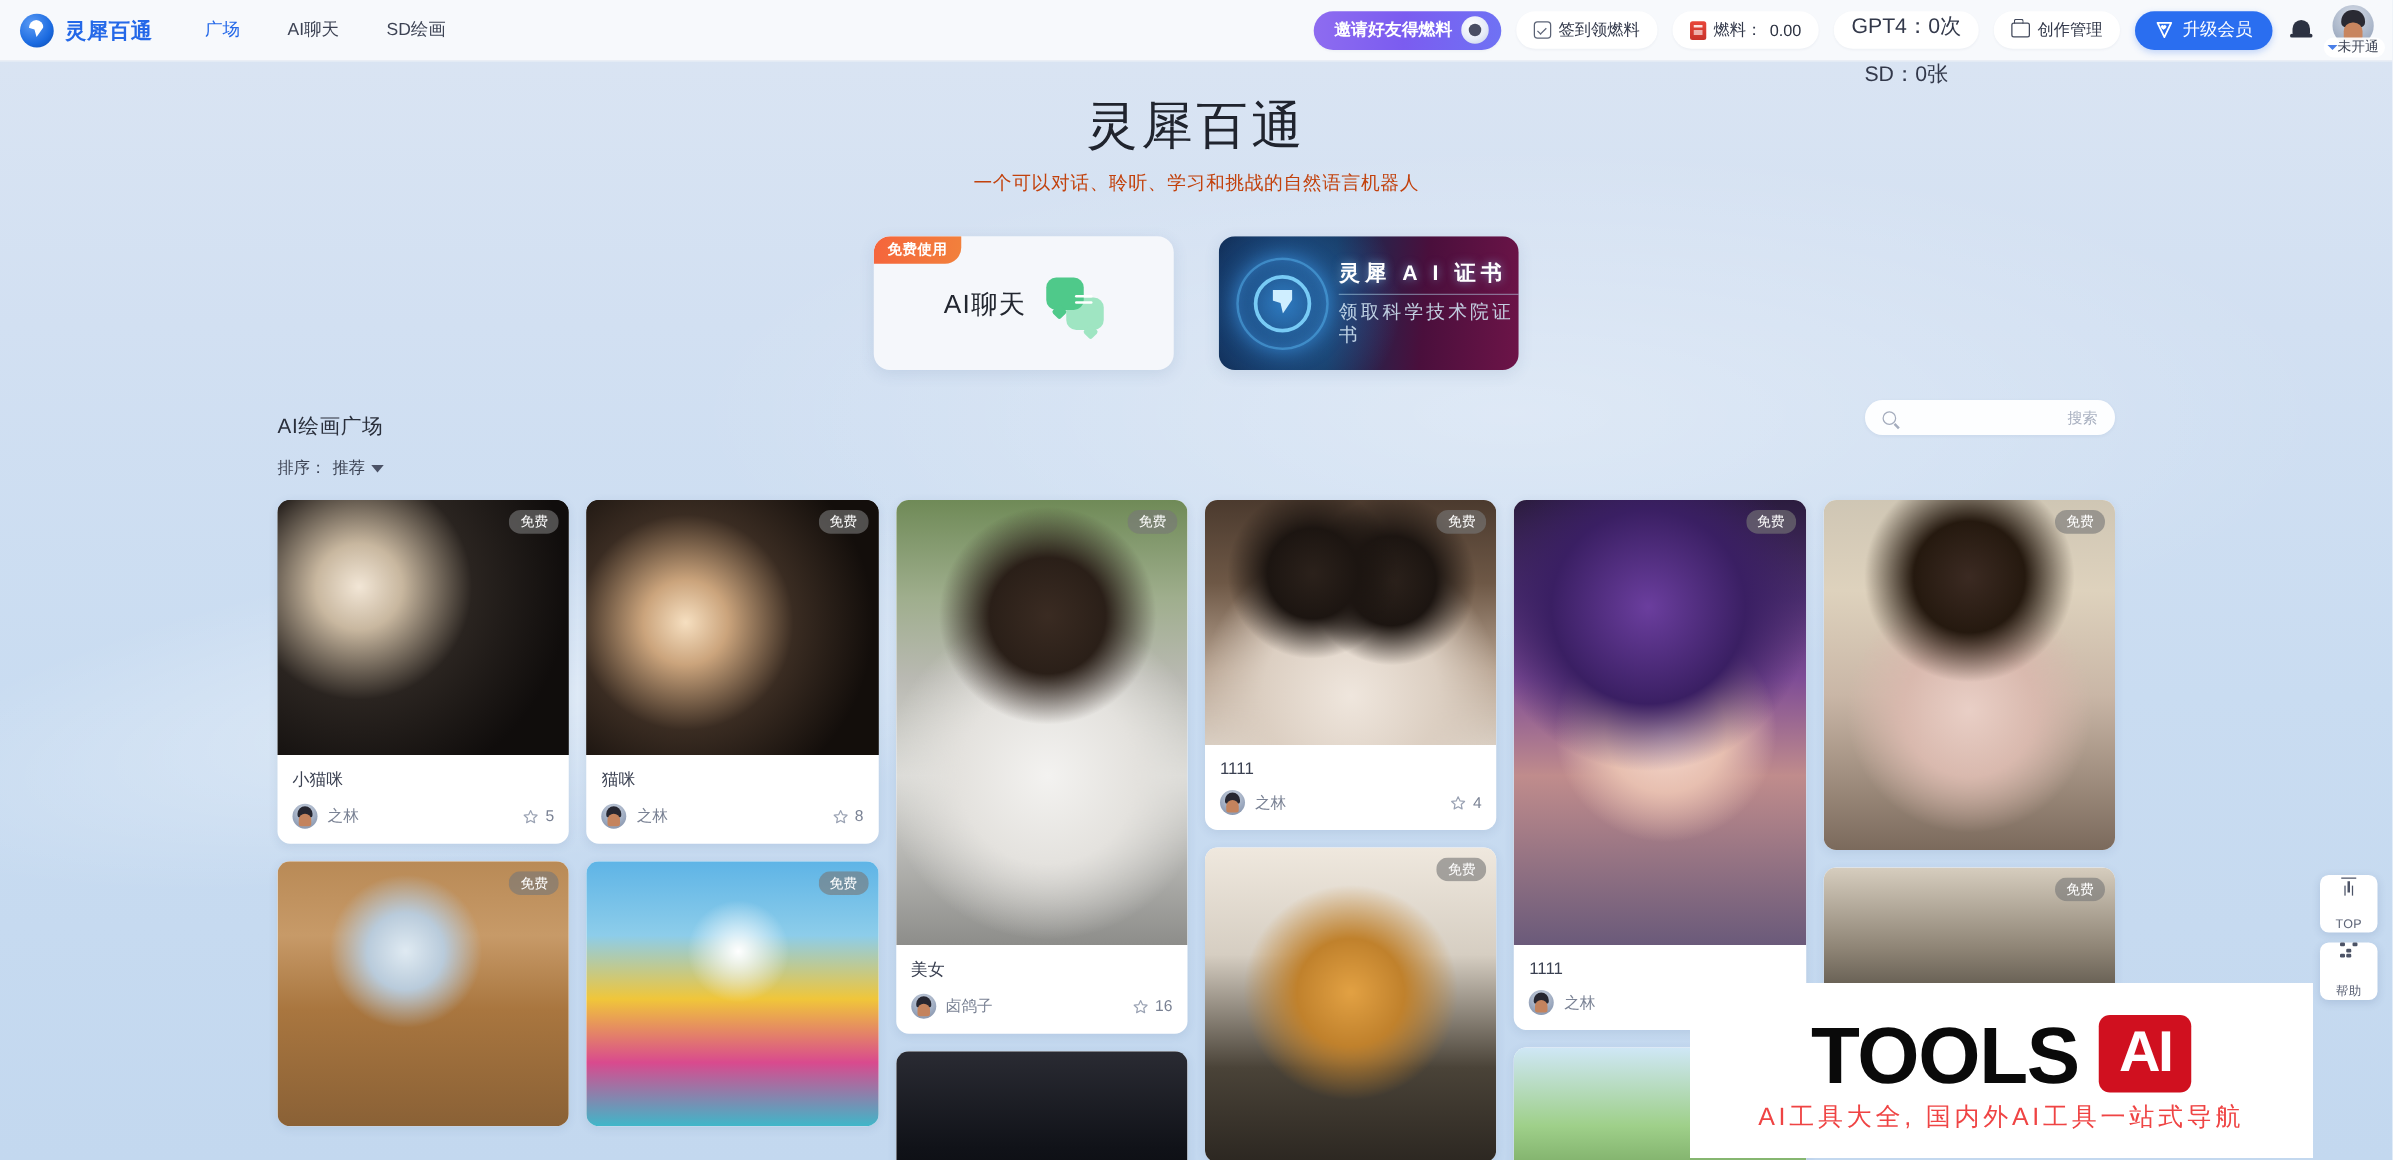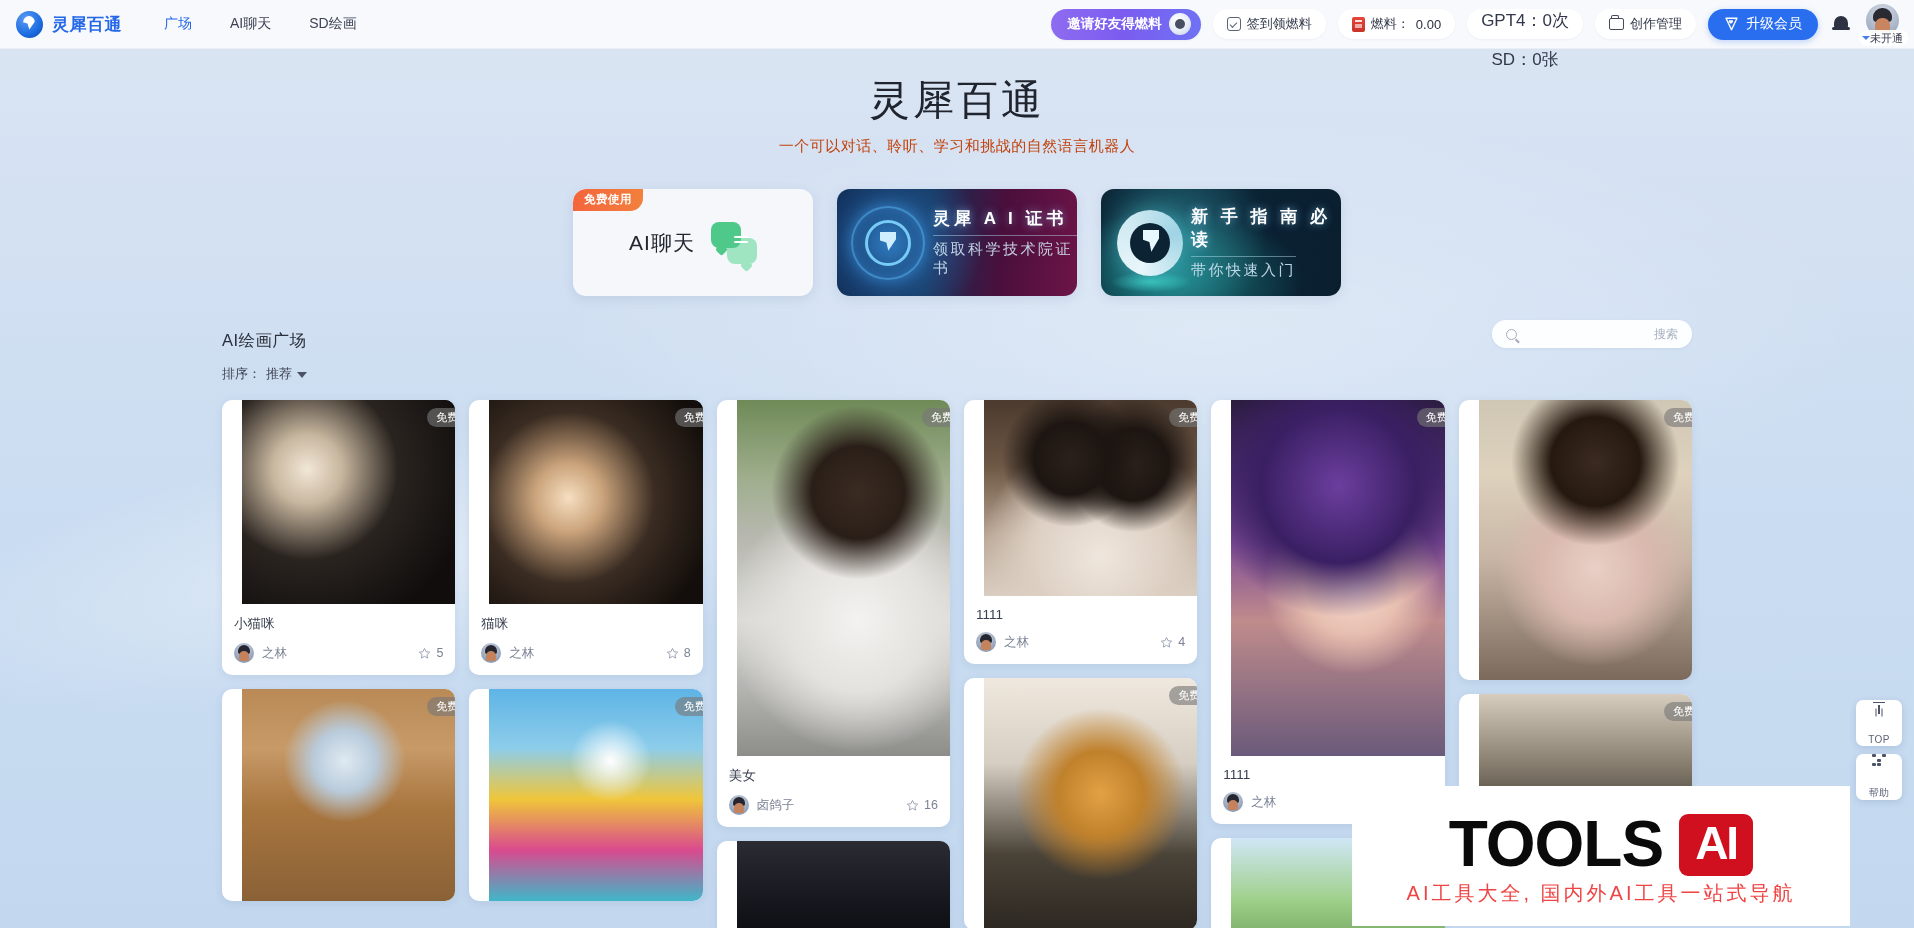--- a/index.html
+++ b/index.html
@@ -161,21 +161,21 @@
   .hero-title {
     font-size: 41px; color: #20242e; letter-spacing: 3px; font-weight: 400;
     line-height: 1.25;
   }
   .hero-sub {
     margin-top: 11px; font-size: 15px; color: #c2410c; letter-spacing: .5px;
   }
 
   
   .features {
-    display: flex; justify-content: center; gap: 24px;
+    display: flex; justify-content: center; gap: 36px;
     margin-top: 33px; position: relative; z-index: 5;
   }
   .fcard {
     width: 240px; height: 107px; border-radius: 13px;
     position: relative; overflow: hidden; cursor: pointer;
     box-shadow: 0 3px 12px rgba(60,90,140,.12);
   }
   .fcard-plain {
     background: #f5f7fb;
     display: flex; align-items: center; justify-content: center; gap: 16px;
@@ -335,21 +335,21 @@
     width: 1470px;
     column-count: 6; column-gap: 14px;
     z-index: 4;
   }
   .gcard {
     break-inside: avoid; margin-bottom: 14px;
     background:#fff; border-radius: 10px; overflow: hidden;
     box-shadow: 0 2px 8px rgba(50,80,130,.10);
     cursor: pointer;
   }
-  .gthumb { position: relative; width: 100%; display:block;margin-left:20px; }
+  .gthumb { position: relative; width: 100%; display:block; }
   .gthumb .badge {
     position: absolute; right: 8px; top: 8px;
     background: rgba(120,120,120,.62); color: #fff;
     font-size: 11px; border-radius: 11px; padding: 2px 9px;
     backdrop-filter: blur(2px);
   }
   .gmeta { padding: 11px 12px 12px 12px; }
   .gtitle { font-size: 13.5px; color: #3a4051; margin-bottom: 10px; }
   .grow { display: flex; align-items: center; }
   .gavatar {
@@ -445,21 +445,21 @@
   .qr-glyph i { background:#4c5366; display:block; border-radius:1px; }
   .qr-glyph i.off { background: transparent; }
 
   
   .watermark {
     position: absolute; right: 64px; bottom: 2px; z-index: 55;
     width: 498px; height: 140px; background: #fff;
     display: flex; flex-direction: column; align-items: center; justify-content: center;
     gap: 4px; padding-top: 6px;
   }
-  .wm-row { display:flex; align-items:flex-end; gap: 16px; }
+  .wm-row { display:flex; align-items:flex-start; gap: 16px; }
   .wm-tools { font-size: 64px; font-weight: 700; color:#0a0a0a; letter-spacing: -1px; line-height: 1;}
   .wm-ai {
     background: #d0101f; color: #fff; font-size: 46px; font-weight: 700;
     border-radius: 9px; padding: 6px 16px 10px 16px; line-height: 1;
     letter-spacing: -2px;
   }
   .wm-sub { font-size: 20px; color: #ef4444; letter-spacing: 3px; }
 </style>
 </head>
 <body>
@@ -551,30 +551,20 @@
         <div class="inner"></div>
       </div>
     <div class="banner-texts">
       <div class="banner-main">灵犀 A I 证书</div>
       <div class="banner-sub">
         <span class="banner-sub-line">领取科学技术院证书</span>
       </div>
     </div>
   </div>
 
-  <div class="fcard fcard-banner-b">
-    <div class="banner-pedestal"></div>
-    <div class="banner-ring-b"></div>
-    <div class="banner-texts">
-      <div class="banner-main">新 手 指 南 必 读</div>
-      <div class="banner-sub">
-        <span class="banner-sub-line">带你快速入门</span>
-      </div>
-    </div>
-  </div>
 
 </div>
 
 <div class="gallery-head">
   <div class="gallery-title">AI绘画广场</div>
 </div>
 
 <div class="search-box">
   <span class="mag"></span>
   <input type="text" placeholder="搜索" style="">

